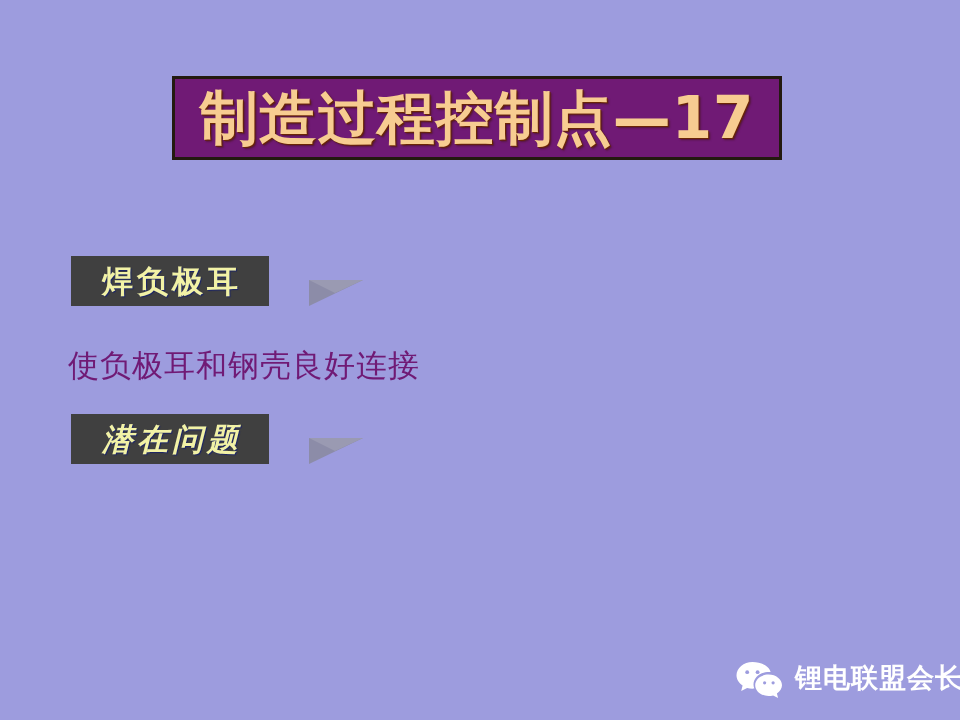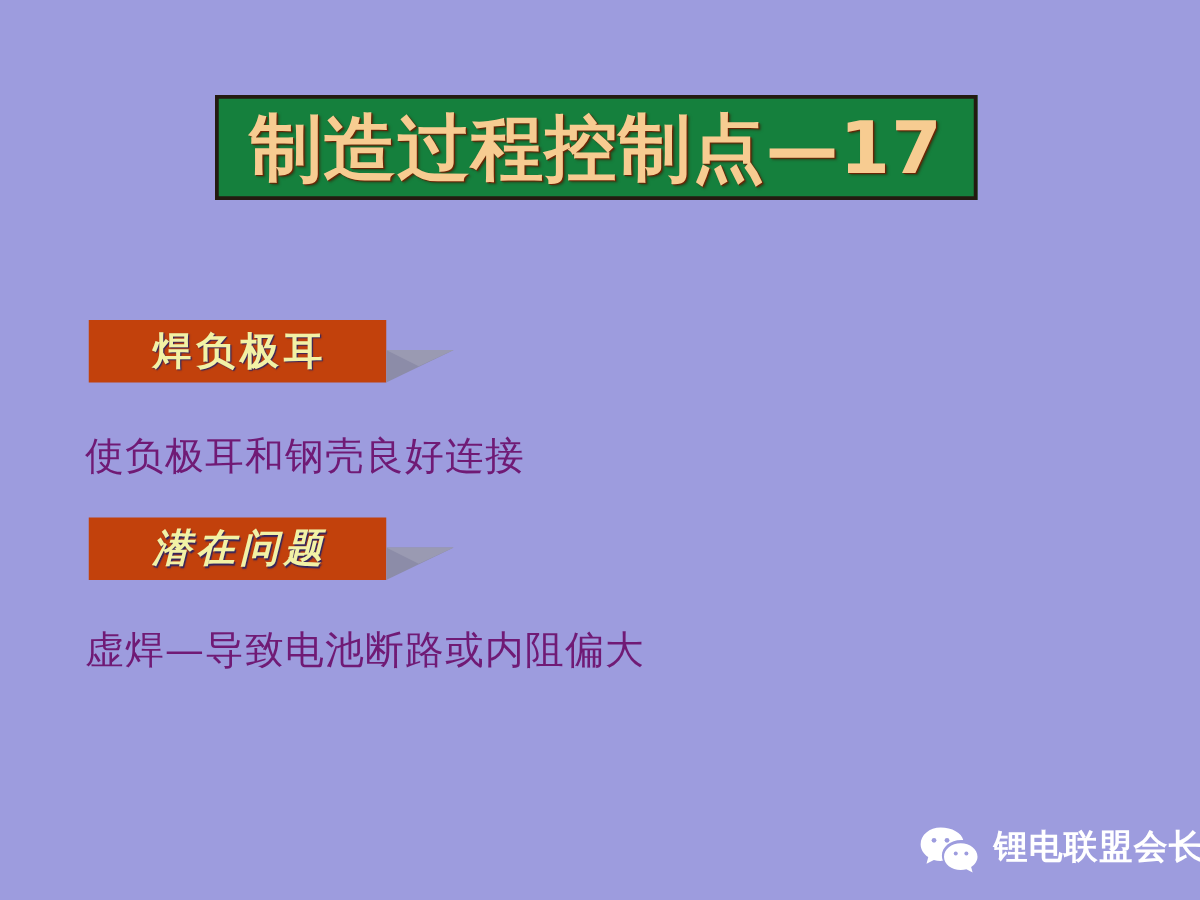--- a/index.html
+++ b/index.html
@@ -20,21 +20,21 @@
     background: #9D9CDE;
   }
 
   
   #title-banner {
     position: absolute;
     left: 172px;
     top: 76px;
     width: 610px;
     height: 84px;
-    background: #15803d;
+    background: #701a75;
     border: 3px solid #231a10;
     box-sizing: border-box;
     display: flex;
     align-items: center;
     justify-content: center;
   }
   #title-text {
     font-family: "DejaVu Sans", "Liberation Sans", sans-serif;
     font-weight: bold;
     font-size: 58px;
@@ -50,23 +50,23 @@
   
   .callout {
     position: absolute;
     height: 50px;
     box-sizing: border-box;
   }
   .callout .box {
     position: absolute;
     left: 0;
     top: 0;
-    width: 238px;
+    width: 198px;
     height: 50px;
-    background: #c2410c;
+    background: #404040;
     display: flex;
     align-items: center;
     justify-content: center;
     box-sizing: border-box;
   }
   .callout .box-label {
     font-family: "DejaVu Serif", "Liberation Serif", serif;
     font-weight: bold;
     font-size: 31px;
     line-height: 1;
@@ -148,21 +148,20 @@
   <div class="callout" id="callout-issue">
     <div class="box">
       <span class="box-label">潜在问题</span>
     </div>
     <svg class="tail" viewBox="0 0 54 50" preserveAspectRatio="none">
       <polygon points="0,24 54,24 0,50" fill="#8C8CA8"></polygon>
       <polygon points="0,24 54,24 26,37" fill="#9A9AB2"></polygon>
     </svg>
   </div>
 
-  <div class="body-line" id="body-issue">虚焊—导致电池断路或内阻偏大</div>
 
   <div id="watermark">
     <svg id="wechat-icon" viewBox="0 0 48 40">
 
       <path d="M17.5 2C8.6 2 1.5 8 1.5 15.3c0 4.2 2.4 7.9 6.1 10.3L6.2 31l5.9-3.1c1.7.5 3.5.8 5.4.8 .6 0 1.2 0 1.8-.1-.5-1.3-.8-2.7-.8-4.1 0-7 6.9-12.6 15.4-12.6 .6 0 1.1 0 1.7.1C34.3 6.4 26.7 2 17.5 2z" fill="#FFFFFF"></path>
       <circle cx="12.2" cy="12.2" r="1.9" fill="#9D9CDE"></circle>
       <circle cx="22.6" cy="12.2" r="1.9" fill="#9D9CDE"></circle>
 
       <path d="M33.6 14.6c-7.4 0-13.4 4.8-13.4 10.7 0 5.9 6 10.7 13.4 10.7 1.6 0 3.1-.2 4.5-.6l5.0 2.6-1.2-4.5c3.1-2 5.1-5 5.1-8.2 0-5.9-6-10.7-13.4-10.7z" fill="#FFFFFF"></path>
       <circle cx="29.6" cy="22.8" r="1.6" fill="#9D9CDE"></circle>

